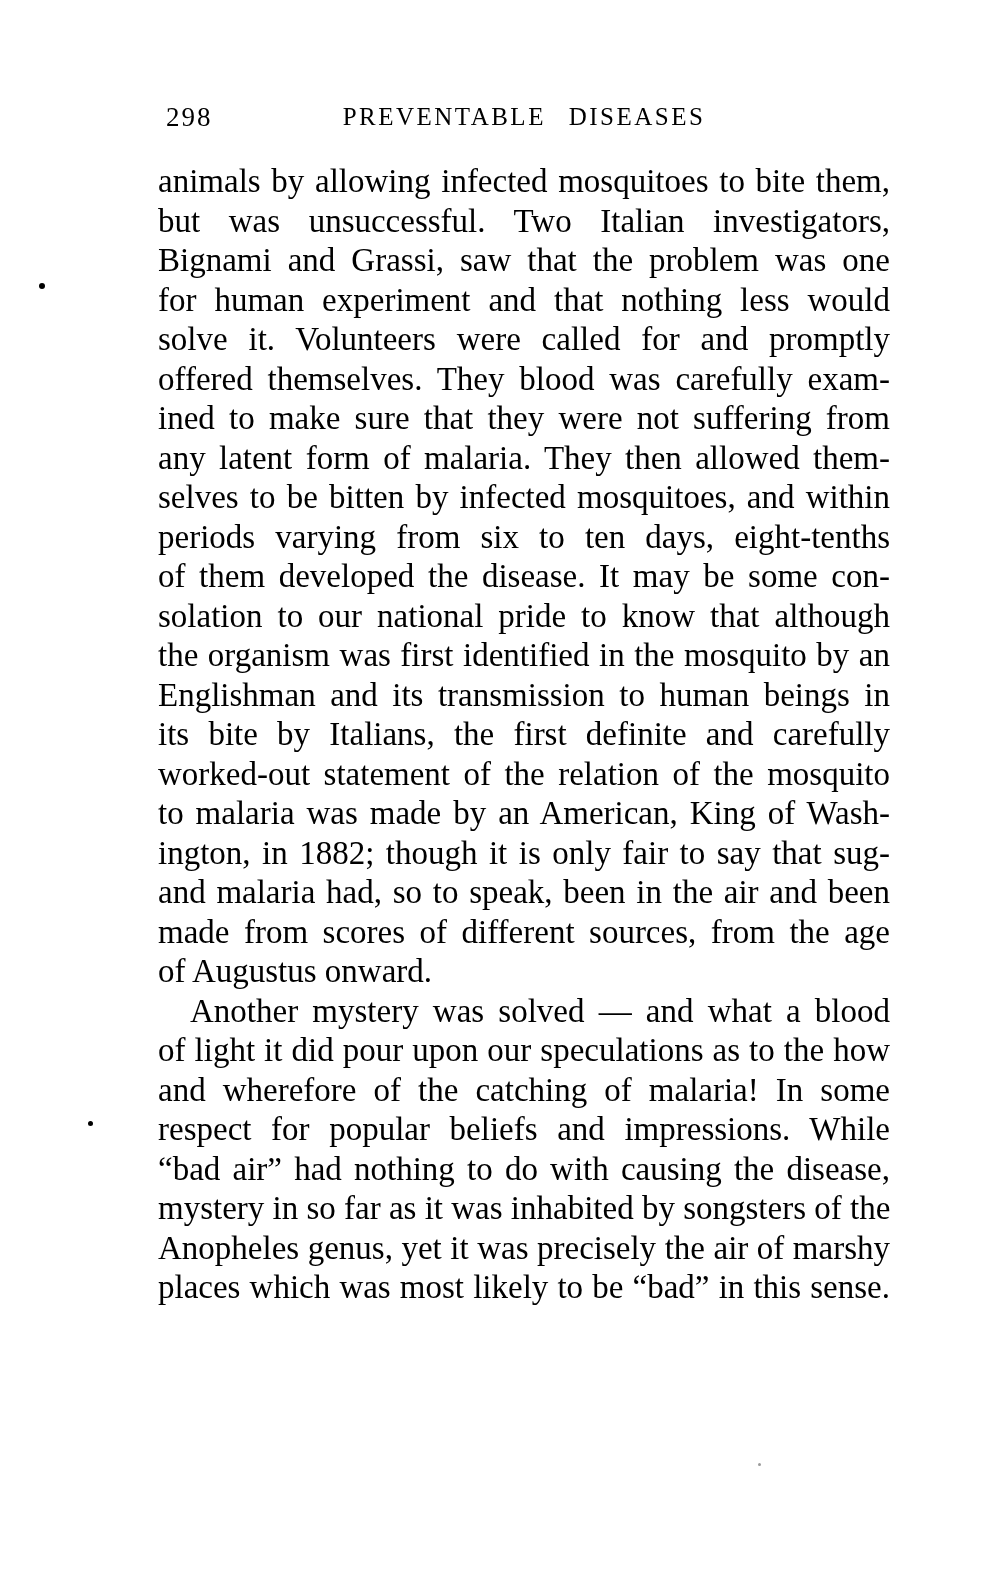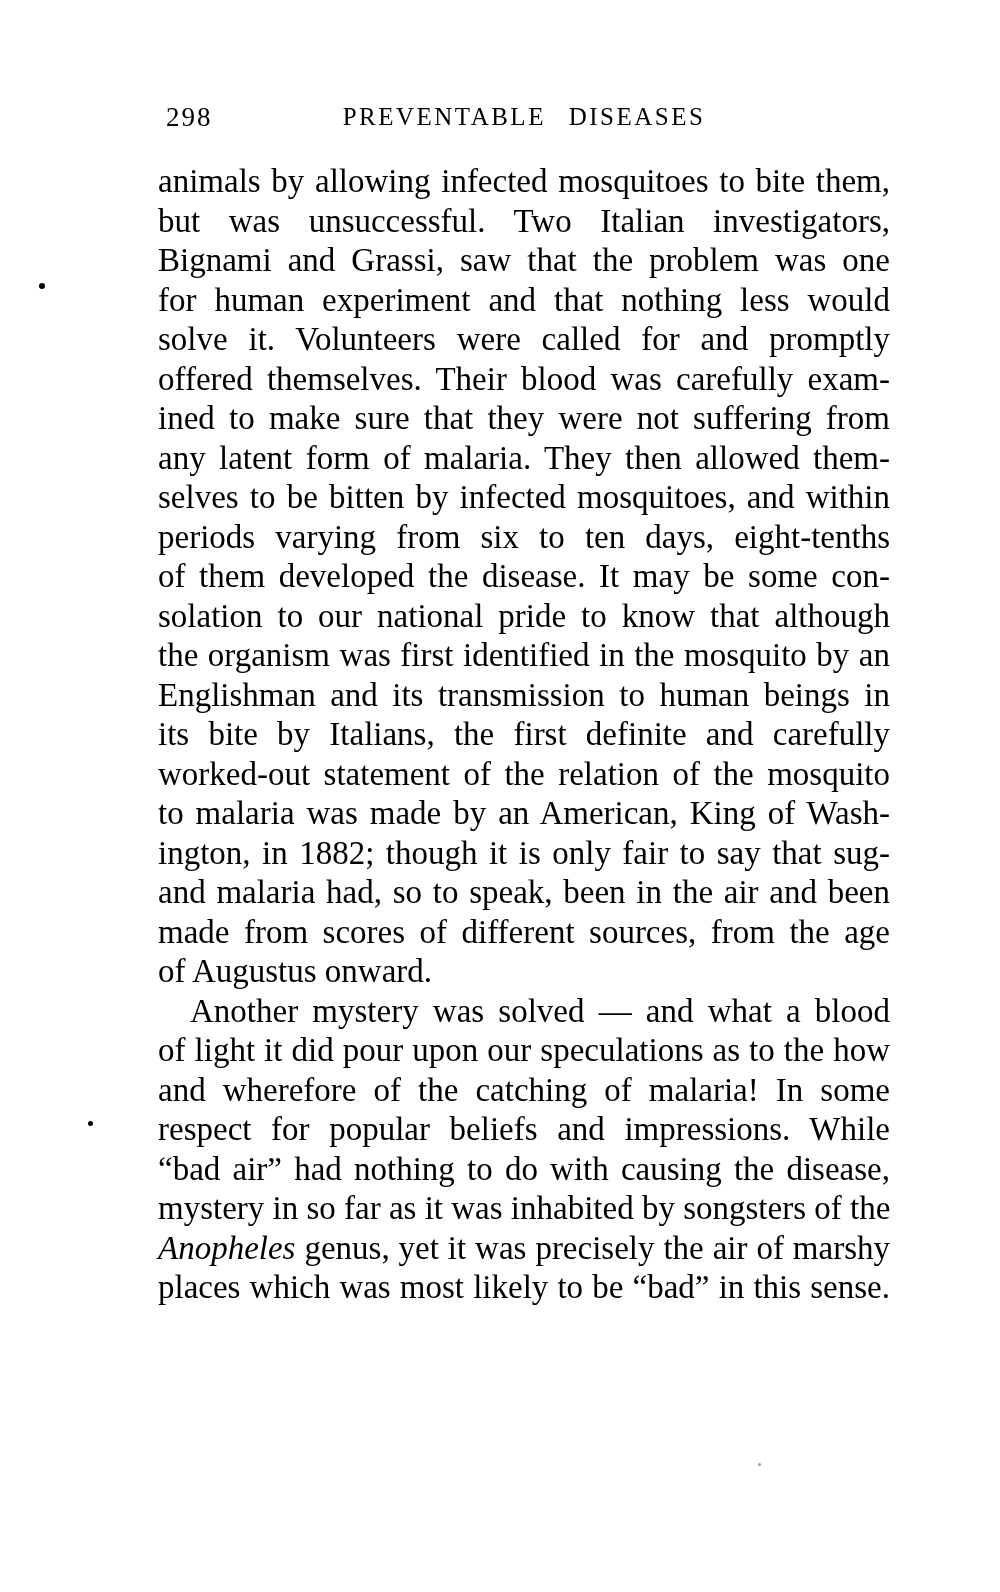--- a/index.html
+++ b/index.html
@@ -54,21 +54,20 @@
     text-align-last: justify;
     white-space: nowrap; 
   }
   .line.end {
     text-align-last: left;
   }
   .line.indent {
     text-indent: 32px;
   }
   .italic {
-    font-style: italic;
     margin-top: 24px;
   }
   .speck {
     position: absolute;
     background: #000000;
     border-radius: 50%;
   }
   .speck.s1 { left: 39px;  top: 283px;  width: 6px; height: 6px; }
   .speck.s2 { left: 88px;  top: 1121px; width: 5px; height: 5px; }
   .speck.s3 { left: 957px; top: 711px;  width: 3px; height: 3px; background: #8a8a8a; }
@@ -90,21 +89,21 @@
   </header>
 
   <main class="text-block">
 
     <div class="para">
       <div class="line">animals by allowing infected mosquitoes to bite them,</div>
       <div class="line">but was unsuccessful. Two Italian investigators,</div>
       <div class="line">Bignami and Grassi, saw that the problem was one</div>
       <div class="line">for human experiment and that nothing less would</div>
       <div class="line">solve it. Volunteers were called for and promptly</div>
-      <div class="line">offered themselves. Their blood was carefully exam-</div>
+      <div class="line">offered themselves. They blood was carefully exam-</div>
       <div class="line">ined to make sure that they were not suffering from</div>
       <div class="line">any latent form of malaria. They then allowed them-</div>
       <div class="line">selves to be bitten by infected mosquitoes, and within</div>
       <div class="line">periods varying from six to ten days, eight-tenths</div>
       <div class="line">of them developed the disease. It may be some con-</div>
       <div class="line">solation to our national pride to know that although</div>
       <div class="line">the organism was first identified in the mosquito by an</div>
       <div class="line">Englishman and its transmission to human beings in</div>
       <div class="line">its bite by Italians, the first definite and carefully</div>
       <div class="line">worked-out statement of the relation of the mosquito</div>

